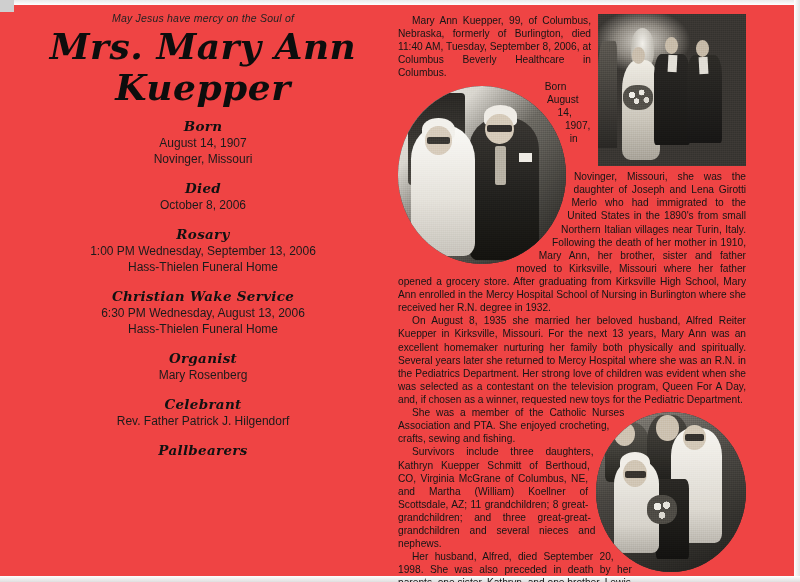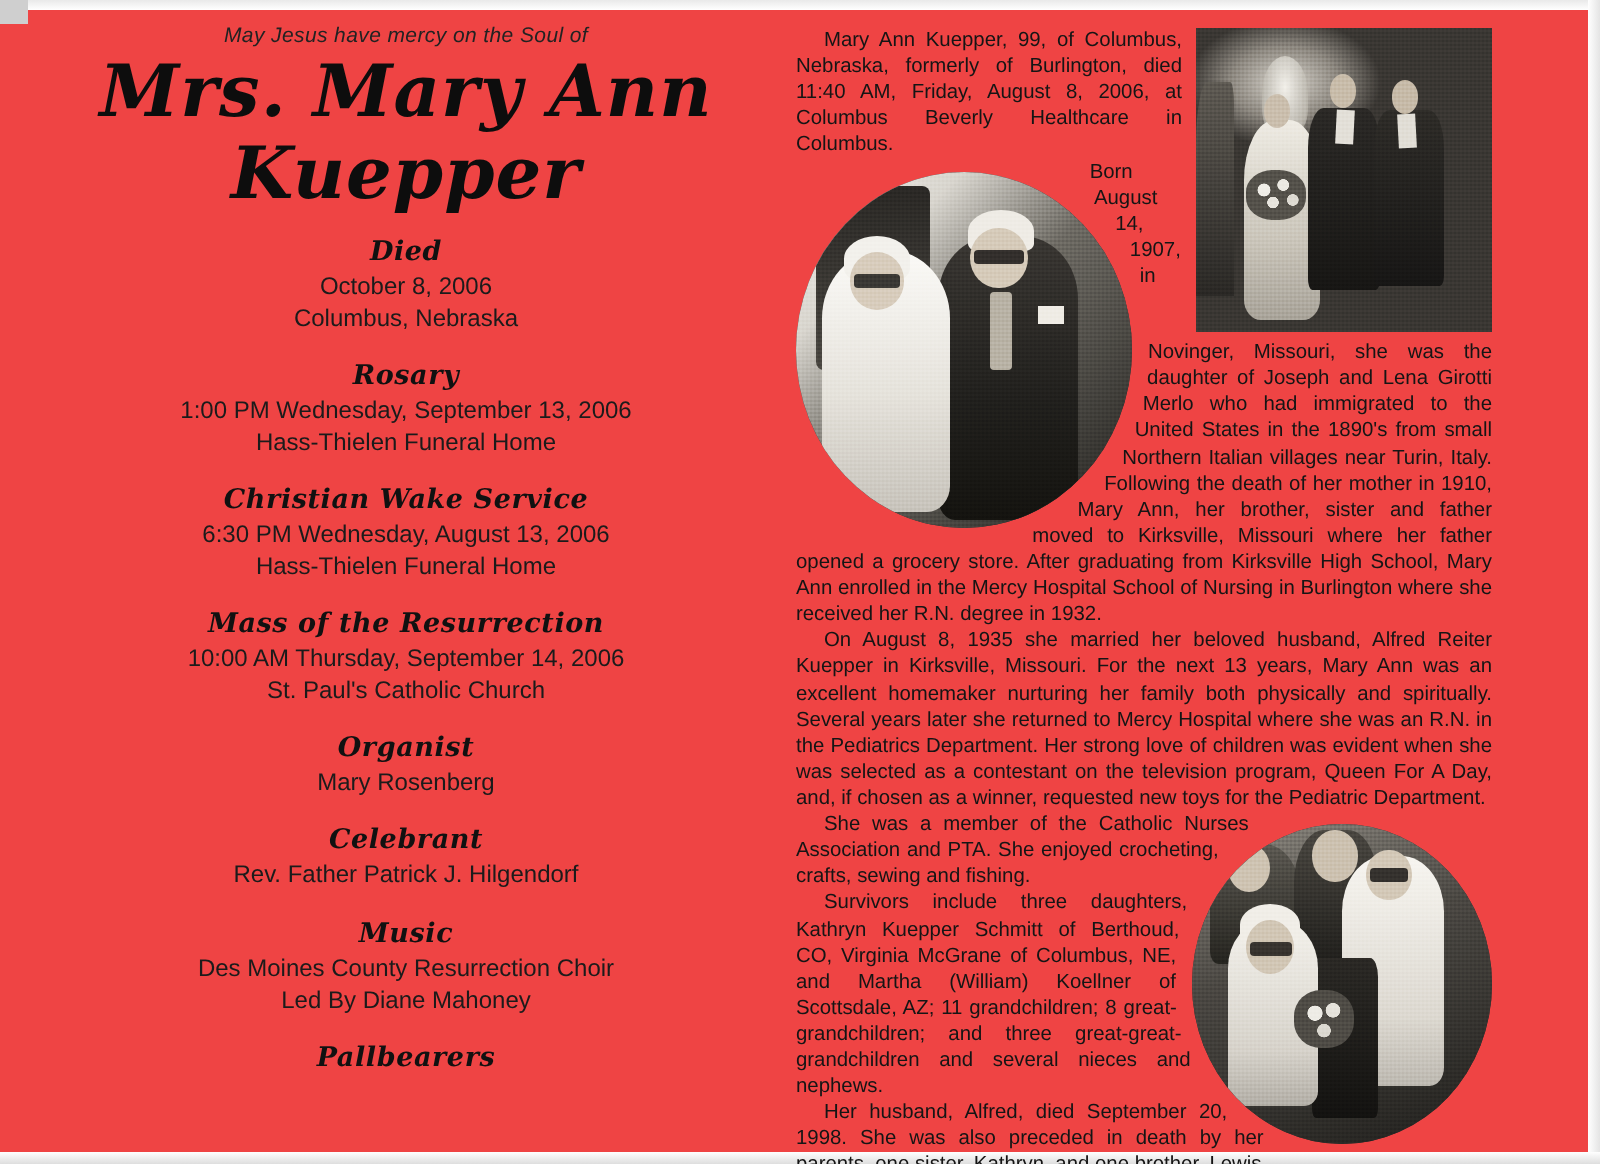--- a/index.html
+++ b/index.html
@@ -240,60 +240,54 @@
   <div class="scan-edge-top"></div>
   <div class="scan-edge-right"></div>
   <div class="scan-edge-bottom"></div>
   <div class="scan-corner"></div>
 
   <div class="left-col">
 
     <div class="lead-line">May Jesus have mercy on the Soul of</div>
     <div class="deceased-name">Mrs. Mary Ann Kuepper</div>
 
+    <div class="blk">
+      <div class="script-head">Born</div>
+      <div class="blk-line">August 14, 1907</div>
+      <div class="blk-line">Novinger, Missouri</div>
+    </div>
 
     <div class="blk">
       <div class="script-head">Died</div>
       <div class="blk-line">October 8, 2006</div>
-      <div class="blk-line">Columbus, Nebraska</div>
     </div>
 
     <div class="blk">
       <div class="script-head">Rosary</div>
       <div class="blk-line">1:00 PM Wednesday, September 13, 2006</div>
       <div class="blk-line">Hass-Thielen Funeral Home</div>
     </div>
 
     <div class="blk">
       <div class="script-head">Christian Wake Service</div>
       <div class="blk-line">6:30 PM Wednesday, August 13, 2006</div>
       <div class="blk-line">Hass-Thielen Funeral Home</div>
     </div>
 
-    <div class="blk">
-      <div class="script-head">Mass of the Resurrection</div>
-      <div class="blk-line">10:00 AM Thursday, September 14, 2006</div>
-      <div class="blk-line">St. Paul's Catholic Church</div>
-    </div>
 
     <div class="blk">
       <div class="script-head">Organist</div>
       <div class="blk-line">Mary Rosenberg</div>
     </div>
 
     <div class="blk">
       <div class="script-head">Celebrant</div>
       <div class="blk-line">Rev. Father Patrick J. Hilgendorf</div>
     </div>
 
-    <div class="blk">
-      <div class="script-head">Music</div>
-      <div class="blk-line">Des Moines County Resurrection Choir</div>
-      <div class="blk-line">Led By Diane Mahoney</div>
-    </div>
 
     <div class="blk">
       <div class="script-head">Pallbearers</div>
 
     </div>
 
   </div>
 
   <div class="right-col">
 
@@ -308,21 +302,21 @@
         <div class="wed-shirt-b"></div>
         <div class="wed-shirt-c"></div>
         <div class="wed-face-a"></div>
         <div class="wed-face-b"></div>
         <div class="wed-face-c"></div>
         <div class="wed-bouquet"></div>
         <div class="ph-grain"></div>
       </div>
     </div>
 
-    <p>Mary Ann Kuepper, 99, of Columbus, Nebraska, formerly of Burlington, died 11:40 AM, Friday, August 8, 2006, at Columbus Beverly Healthcare in Columbus.</p>
+    <p>Mary Ann Kuepper, 99, of Columbus, Nebraska, formerly of Burlington, died 11:40 AM, Tuesday, September 8, 2006, at Columbus Beverly Healthcare in Columbus.</p>
 
     <div class="float-oval-left">
       <div class="photo oval" style="width:168px;height:178px;">
         <div class="ov-bg"></div>
         <div class="ov-door"></div>
         <div class="ov-man"></div>
         <div class="ov-woman"></div>
         <div class="ov-mhair"></div>
         <div class="ov-mface"></div>
         <div class="ov-mglass"></div>

